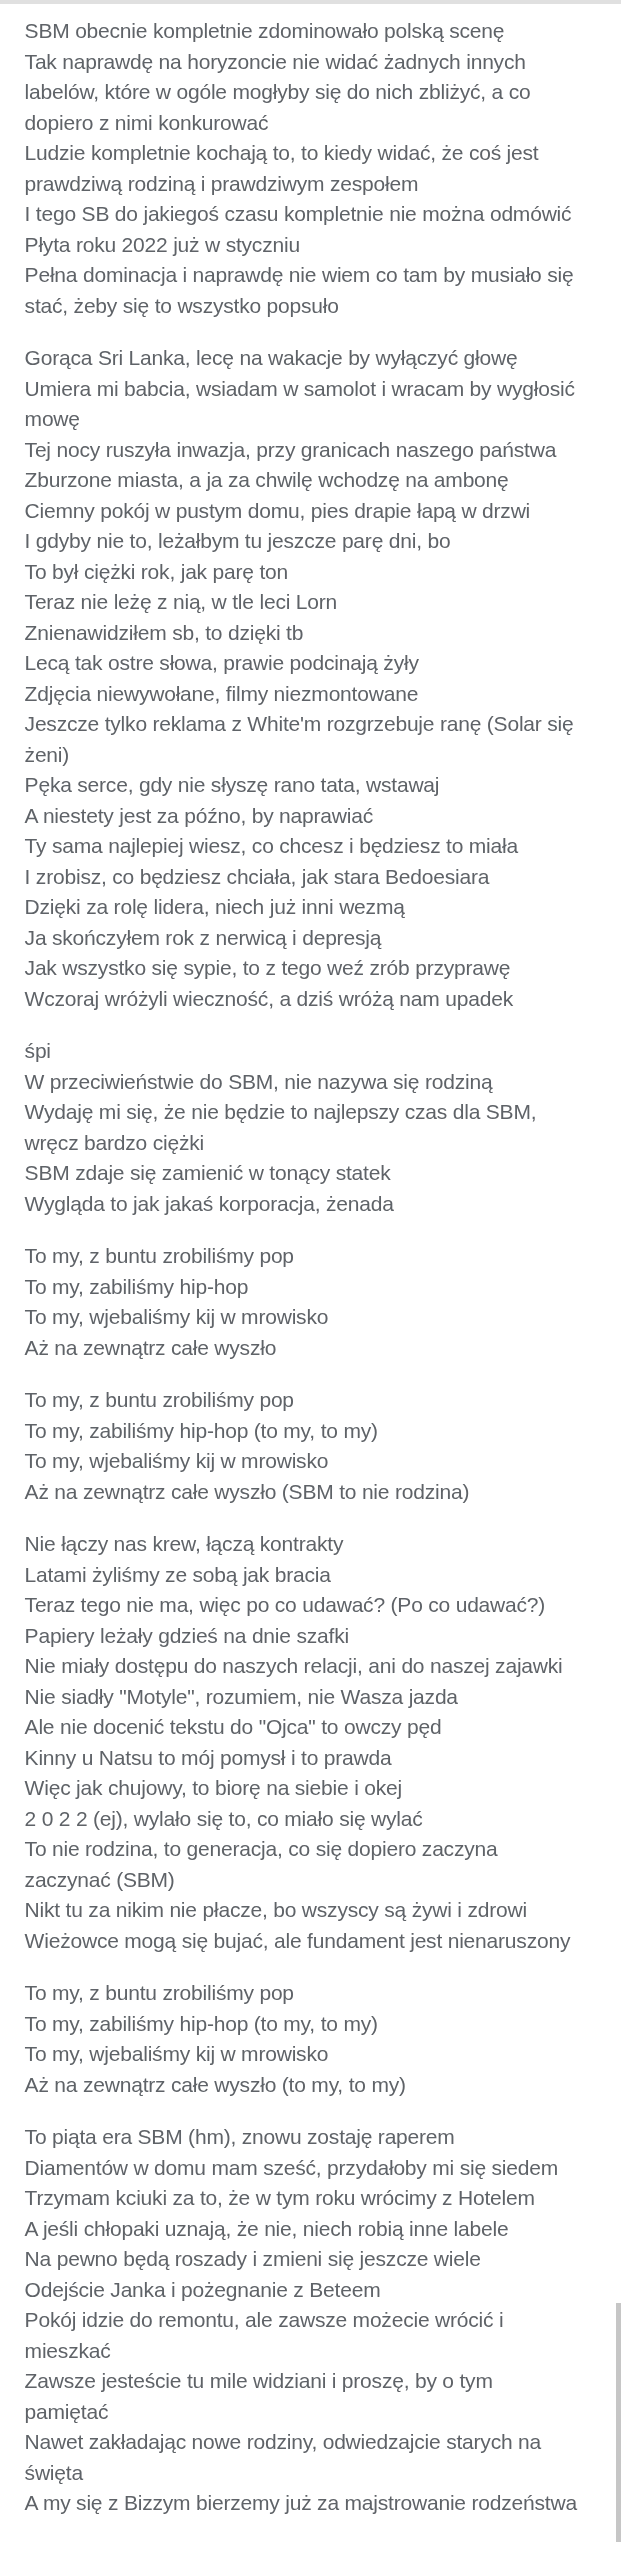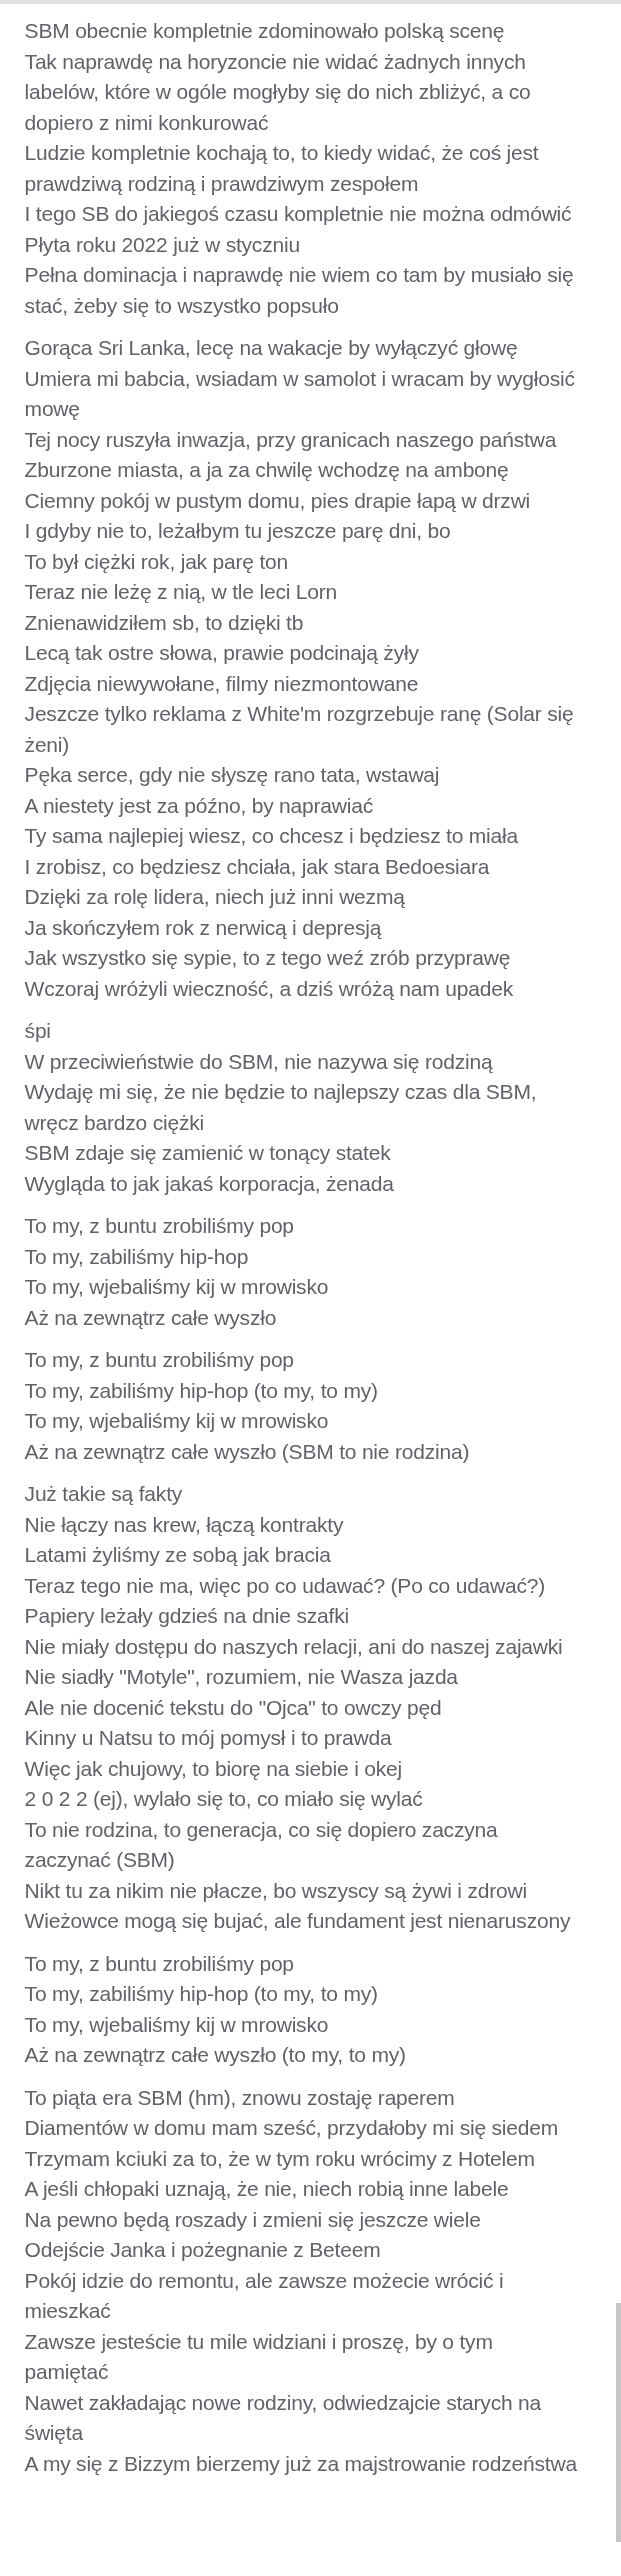--- a/index.html
+++ b/index.html
@@ -28,21 +28,21 @@
     left: 0;
     right: 0;
     padding: 16px 0 0 24.6px;
     color: #5f6368;
     font-size: 21px;
     line-height: 30.5px;
     letter-spacing: -0.2px;
     font-weight: 400;
   }
   .stanza + .stanza {
-    margin-top: 12px;
+    margin-top: 22px;
   }
   .lyric-line {
     white-space: nowrap;
   }
   .scrollbar-thumb {
     position: absolute;
     right: 0;
     width: 5.3px;
     border-radius: 0;
   }
@@ -103,21 +103,20 @@
       <div class="lyric-line">To my, wjebaliśmy kij w mrowisko</div>
       <div class="lyric-line">Aż na zewnątrz całe wyszło</div>
     </div>
     <div class="stanza">
       <div class="lyric-line">To my, z buntu zrobiliśmy pop</div>
       <div class="lyric-line">To my, zabiliśmy hip-hop (to my, to my)</div>
       <div class="lyric-line">To my, wjebaliśmy kij w mrowisko</div>
       <div class="lyric-line">Aż na zewnątrz całe wyszło (SBM to nie rodzina)</div>
     </div>
     <div class="stanza">
-      <div class="lyric-line">Już takie są fakty</div>
       <div class="lyric-line">Nie łączy nas krew, łączą kontrakty</div>
       <div class="lyric-line">Latami żyliśmy ze sobą jak bracia</div>
       <div class="lyric-line">Teraz tego nie ma, więc po co udawać? (Po co udawać?)</div>
       <div class="lyric-line">Papiery leżały gdzieś na dnie szafki</div>
       <div class="lyric-line">Nie miały dostępu do naszych relacji, ani do naszej zajawki</div>
       <div class="lyric-line">Nie siadły "Motyle", rozumiem, nie Wasza jazda</div>
       <div class="lyric-line">Ale nie docenić tekstu do "Ojca" to owczy pęd</div>
       <div class="lyric-line">Kinny u Natsu to mój pomysł i to prawda</div>
       <div class="lyric-line">Więc jak chujowy, to biorę na siebie i okej</div>
       <div class="lyric-line">2 0 2 2 (ej), wylało się to, co miało się wylać</div>

